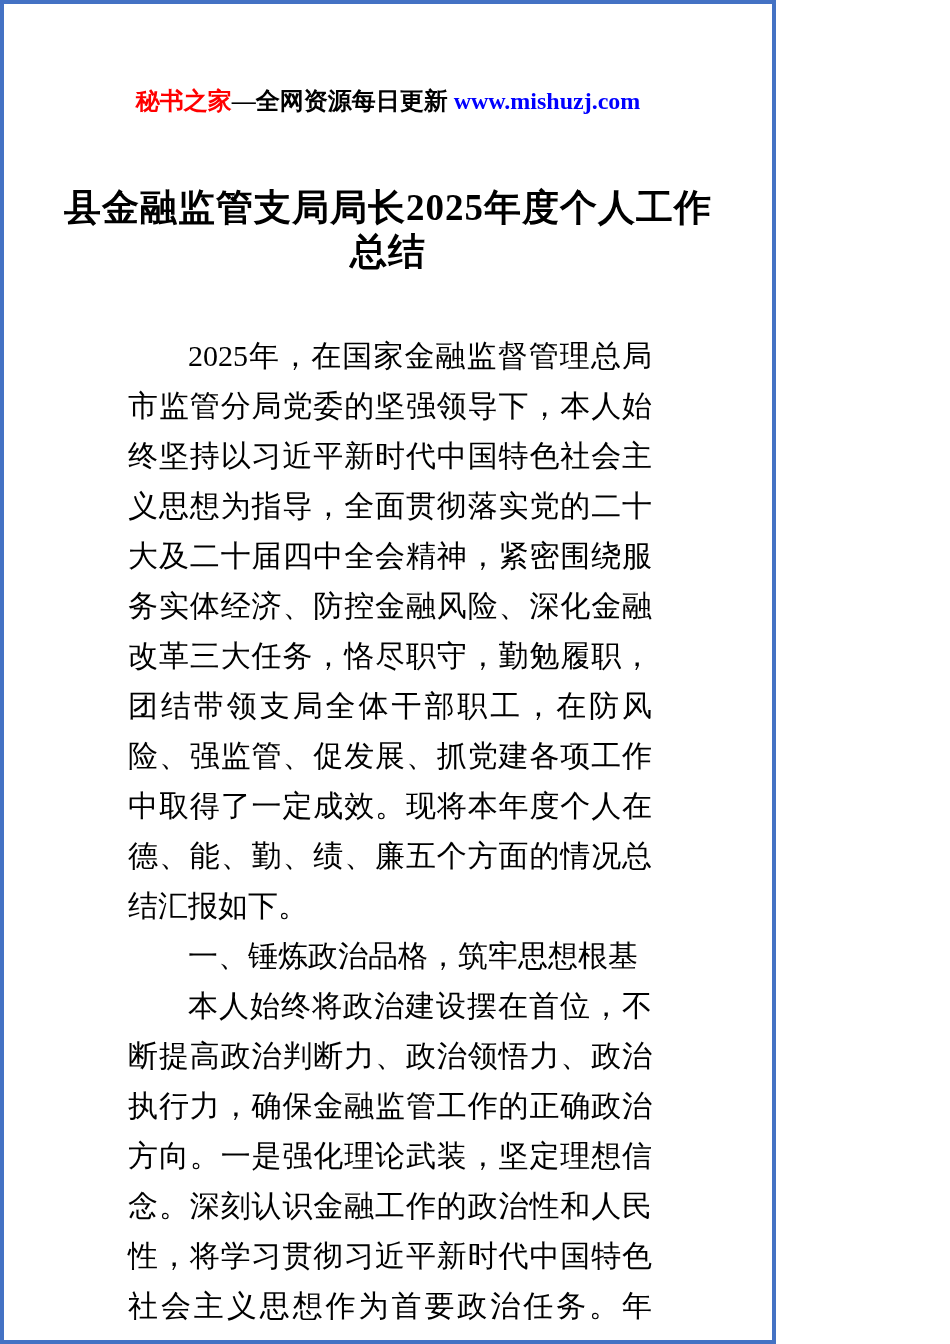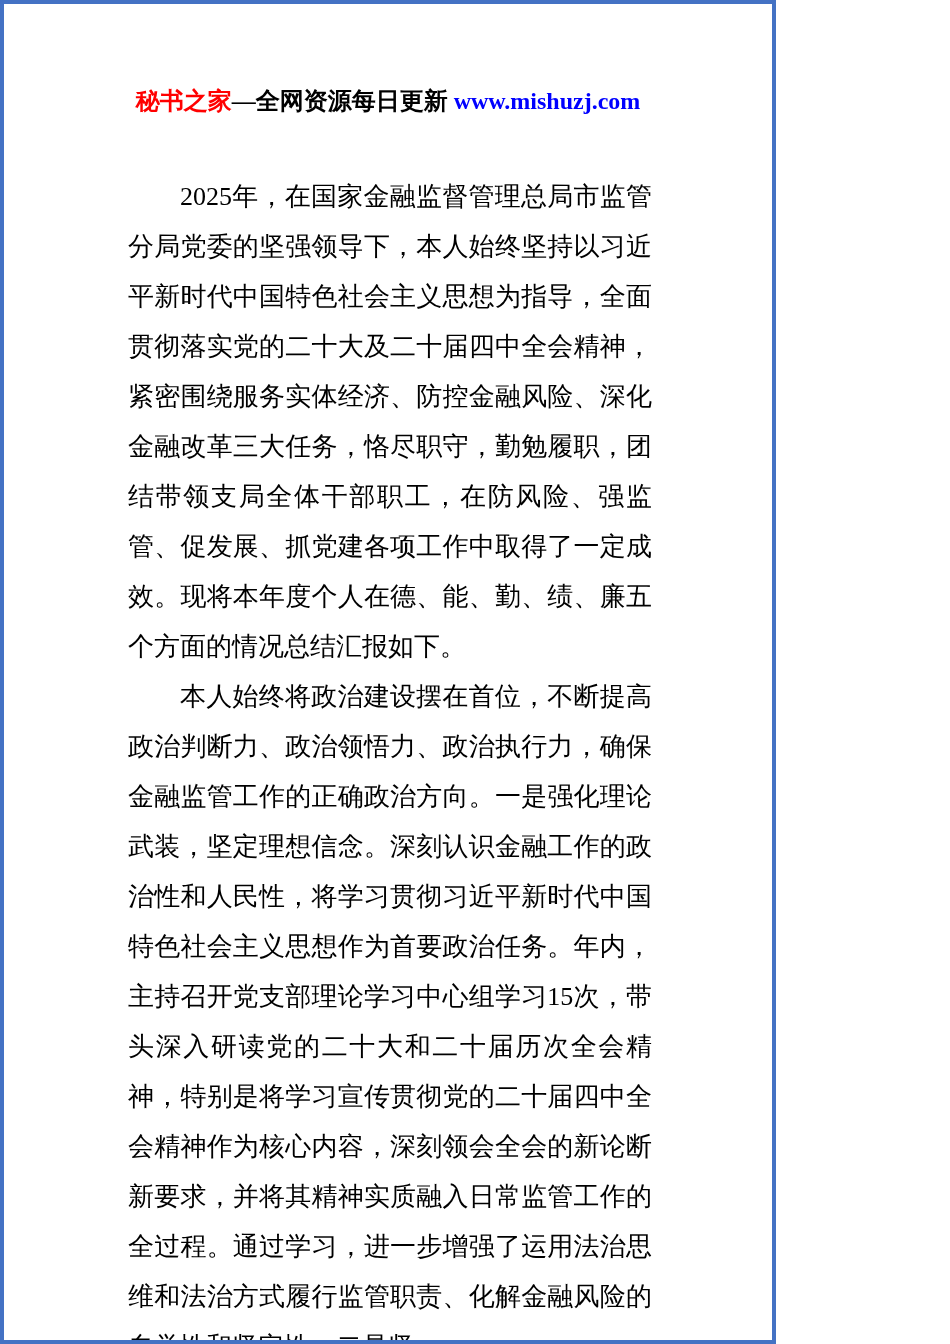--- a/index.html
+++ b/index.html
@@ -36,36 +36,38 @@
     font-weight: bold;
     line-height: 1.2;
     letter-spacing: 1px;
   }
   .doc-body {
     margin-top: 56px;
     padding: 0 120px 0 124px;
   }
   .doc-body p.para {
     margin: 0;
-    font-size: 26px;
+    font-size: 30px;
     line-height: 50px;
     text-align: justify;
     text-indent: 2em;
     word-break: break-all;
   }
   .doc-body .bold {
     font-weight: normal;
   }
 </style>
 </head>
 <body>
 
 <div class="page" style="border-color: rgb(68, 114, 196);">
   <div class="site-header">
     <span class="brand" style="color: rgb(255, 0, 0);">秘书之家</span><span class="tagline">—全网资源每日更新 </span><a class="url" style="color: rgb(0, 0, 255);">www.mishuzj.com</a>
   </div>
 
+  <h1 class="doc-title">县金融监管支局局长2025年度个人工作总结</h1>
 
   <div class="doc-body" id="doc-body">
       <p class="para"><span>2025年，在国家金融监督管理总局市监管分局党委的坚强领导下，本人始终坚持以习近平新时代中国特色社会主义思想为指导，全面贯彻落实党的二十大及二十届四中全会精神，紧密围绕服务实体经济、防控金融风险、深化金融改革三大任务，恪尽职守，勤勉履职，团结带领支局全体干部职工，在防风险、强监管、促发展、抓党建各项工作中取得了一定成效。现将本年度个人在德、能、勤、绩、廉五个方面的情况总结汇报如下。</span></p>
+      <p class="para"><span>一、锤炼政治品格，筑牢思想根基</span></p>
       <p class="para"><span>本人始终将政治建设摆在首位，不断提高政治判断力、政治领悟力、政治执行力，确保金融监管工作的正确政治方向。</span><span class="bold">一是</span><span>强化理论武装，坚定理想信念。深刻认识金融工作的政治性和人民性，将学习贯彻习近平新时代中国特色社会主义思想作为首要政治任务。年内，主持召开党支部理论学习中心组学习15次，带头深入研读党的二十大和二十届历次全会精神，特别是将学习宣传贯彻党的二十届四中全会精神作为核心内容，深刻领会全会的新论断新要求，并将其精神实质融入日常监管工作的全过程。通过学习，进一步增强了运用法治思维和法治方式履行监管职责、化解金融风险的自觉性和坚定性。</span><span class="bold">二是坚</span></p>
     </div>
 </div>
 
 </body></html>

